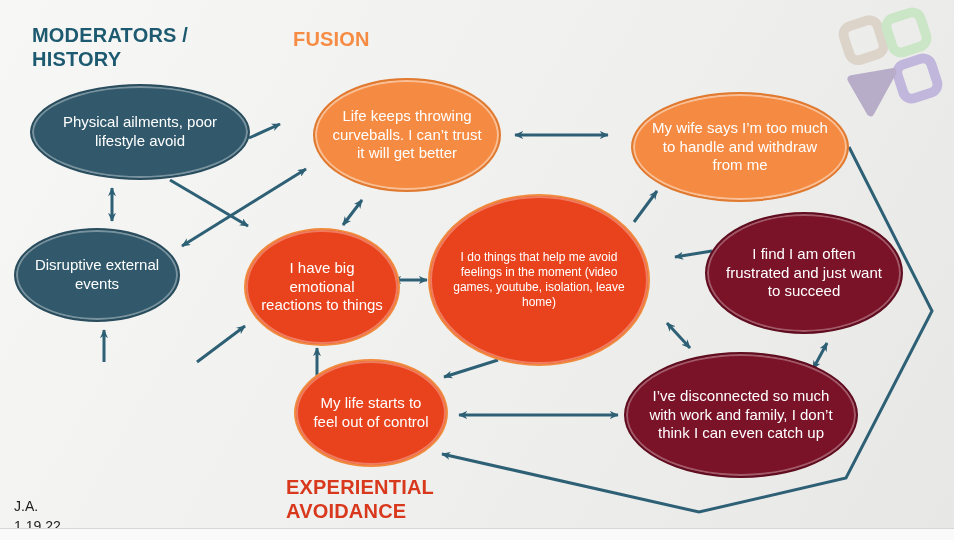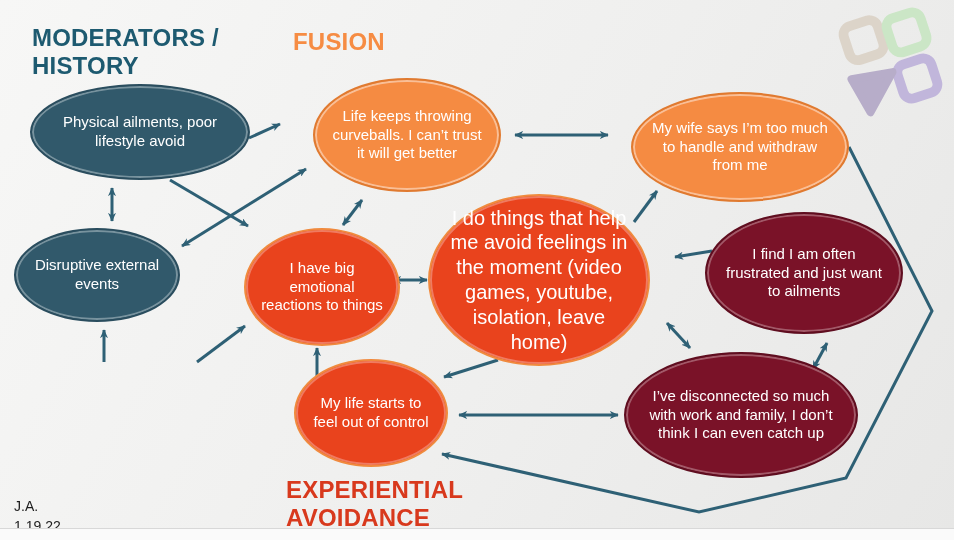--- a/index.html
+++ b/index.html
@@ -1,21 +1,21 @@
 <!DOCTYPE html>
 <html><head>
 <meta charset="utf-8">
 <style>
   html,body{margin:0;padding:0;background:#dcdcdc;}
   .stage{
     position:relative;width:954px;height:540px;overflow:hidden;
     background:linear-gradient(120deg,#f7f7f6 0%,#efefee 55%,#e7e7e6 100%);
     font-family:"Liberation Sans","DejaVu Sans",sans-serif;
   }
-  .heading{position:absolute;font-weight:bold;font-size:24px;line-height:1.18;letter-spacing:.2px;}
+  .heading{position:absolute;font-weight:bold;font-size:20px;line-height:1.18;letter-spacing:.2px;}
   .heading.teal{color:#1D5A70;}
   .heading.orange{color:#F68C43;}
   .heading.red{color:#D8391D;}
   .footer-note{position:absolute;left:14px;top:474px;font-size:14px;line-height:1.45;color:#1c1c1c;margin-top:22px;}
   .node{
     position:absolute;border-radius:50%;display:flex;align-items:center;justify-content:center;
     text-align:center;color:#ffffff;font-size:15px;line-height:1.24;padding:10px 14px;box-sizing:border-box;
   }
   .node .txt{width:100%;}
   .node.teal{background:#31596B;border:2px solid #2a4d5e;box-shadow:inset 0 0 0 2px rgba(255,255,255,.35);}
@@ -75,28 +75,28 @@
   </div>
   <div class="node orange" style="left:313px;top:78px;width:188px;height:114px;">
     <div class="txt">Life keeps throwing curveballs. I can’t trust it will get better</div>
   </div>
   <div class="node orange" style="left:631px;top:92px;width:218px;height:110px;">
     <div class="txt">My wife says I’m too much to handle and withdraw from me</div>
   </div>
   <div class="node red" style="left:244px;top:228px;width:156px;height:118px;">
     <div class="txt">I have big emotional reactions to things</div>
   </div>
-  <div class="node red" style="left:428px;top:194px;width:222px;height:172px;font-size:20px;align-items:center;">
+  <div class="node red" style="left:428px;top:194px;width:222px;height:172px;font-size:12px;align-items:center;">
     <div class="txt">I do things that help me avoid feelings in the moment (video games, youtube, isolation, leave home)</div>
   </div>
   <div class="node red" style="left:294px;top:359px;width:154px;height:108px;">
     <div class="txt">My life starts to feel out of control</div>
   </div>
   <div class="node maroon" style="left:705px;top:212px;width:198px;height:122px;">
-    <div class="txt">I find I am often frustrated and just want to ailments</div>
+    <div class="txt">I find I am often frustrated and just want to succeed</div>
   </div>
   <div class="node maroon" style="left:624px;top:352px;width:234px;height:126px;">
     <div class="txt">I’ve disconnected so much with work and family, I don’t think I can even catch up</div>
   </div>
 
   <svg class="logo" width="118" height="124" viewBox="0 0 120 124">
     <g transform="rotate(-18 60 62)" fill="none" stroke-linejoin="round">
       <rect x="22" y="12" width="36" height="36" rx="9" stroke-width="10" stroke="#DBD2C6"></rect>
       <rect x="66" y="18" width="36" height="36" rx="9" stroke-width="10" stroke="#C8E6C3"></rect>
       <rect x="62" y="66" width="36" height="36" rx="9" stroke-width="10" stroke="#BDB1DA"></rect>

